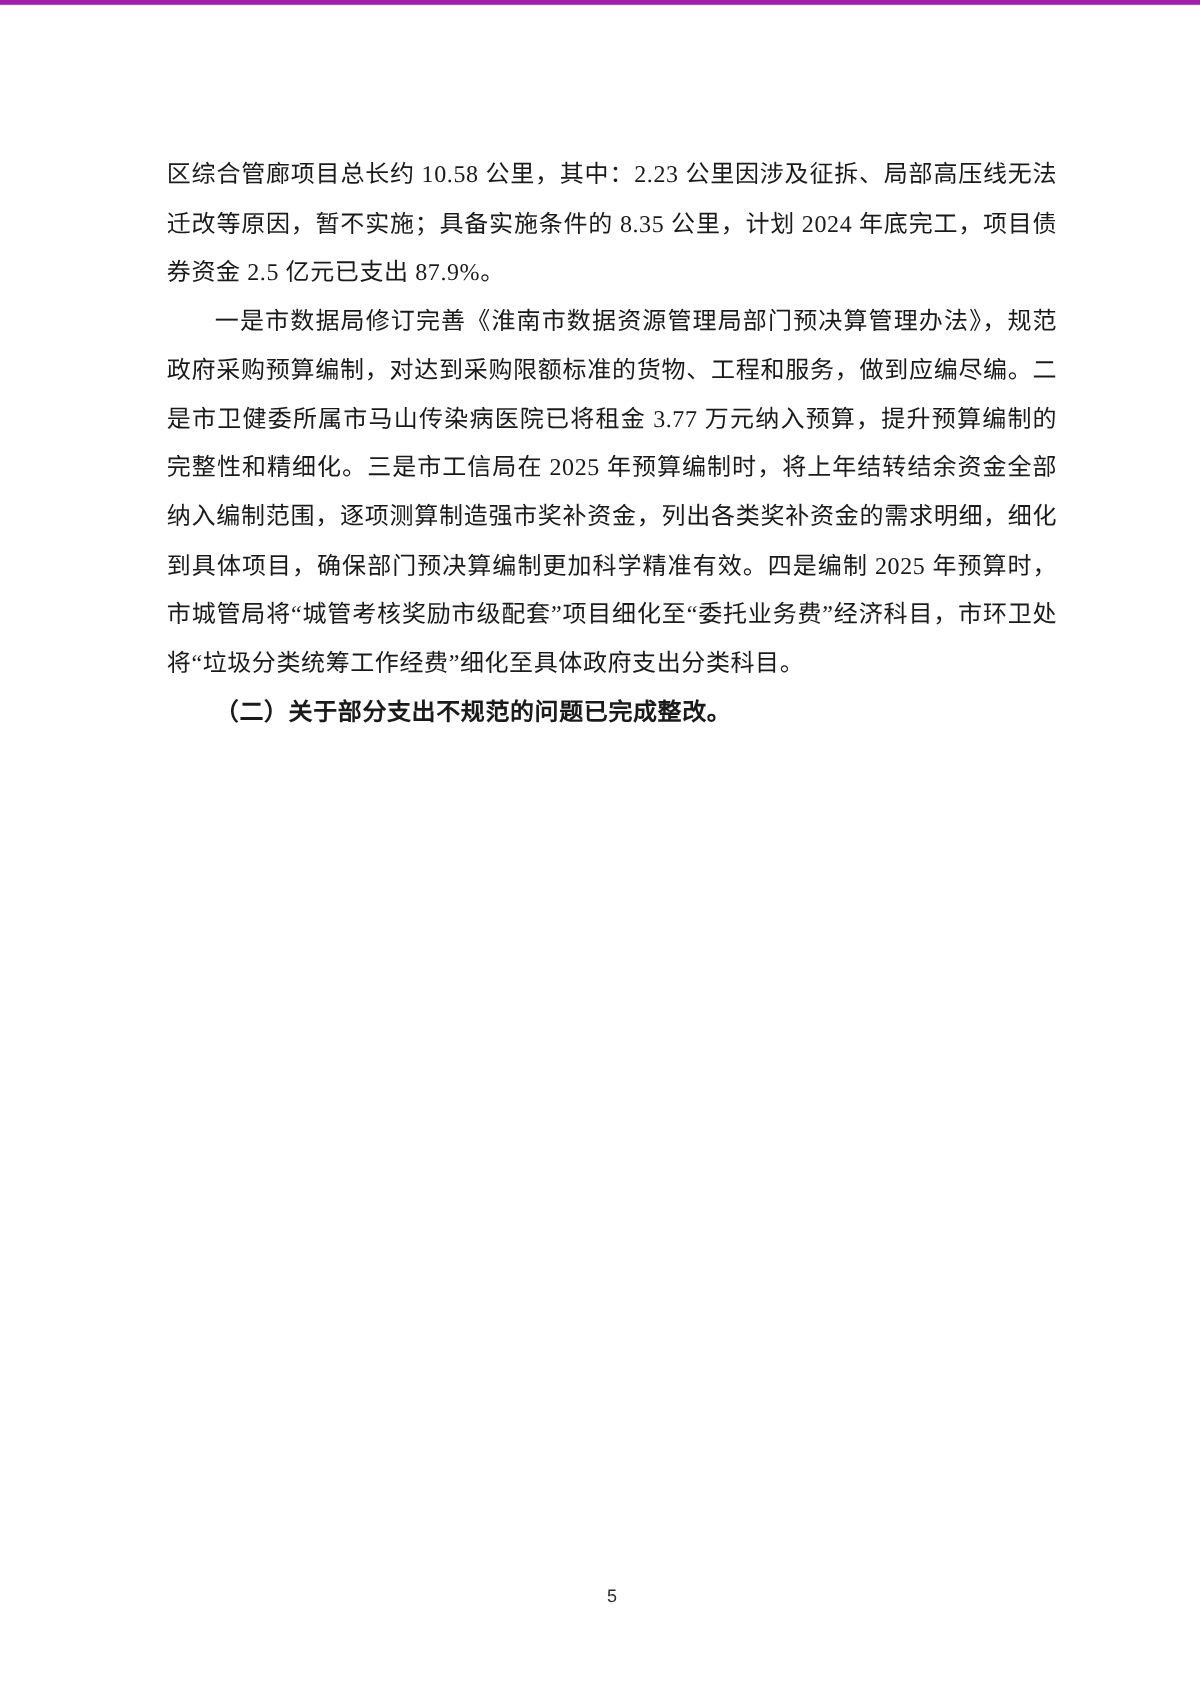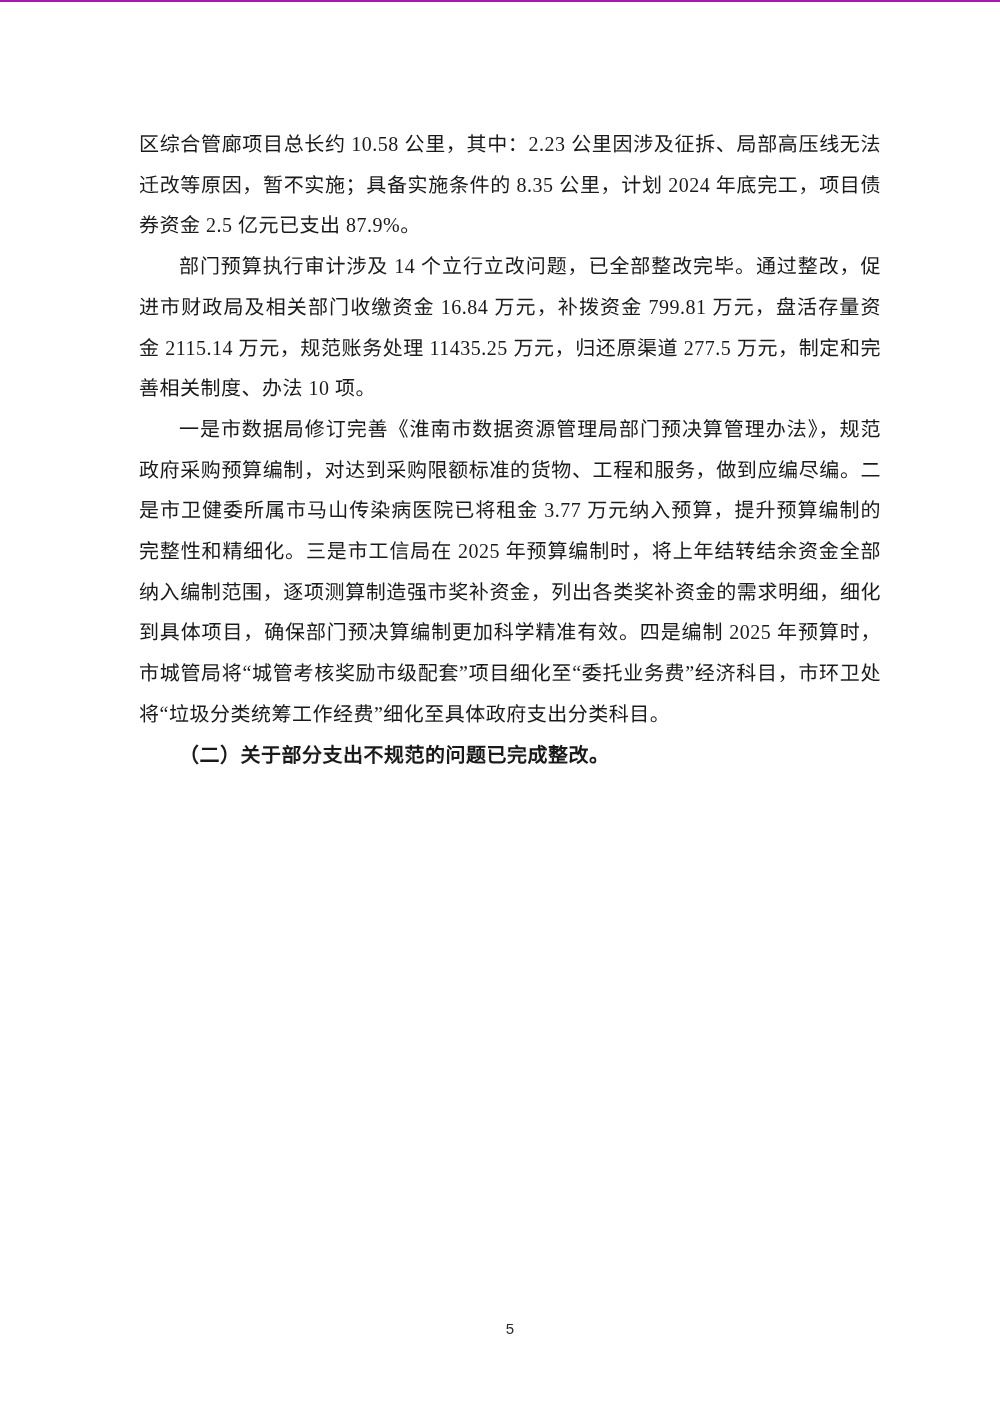--- a/index.html
+++ b/index.html
@@ -9,21 +9,21 @@
   }
   .page {
     position: relative;
     width: 1000px;
     height: 1415px;
     background: #ffffff;
     color: #1a1a1a;
     font-family: "Liberation Serif", "DejaVu Serif", serif;
     overflow: hidden;
     box-sizing: border-box;
-    border-top: 2px solid #a21caf;
+    border-top: 4px solid #a21caf;
   }
   .content {
     position: absolute;
     left: 139px;
     top: 122px;
     width: 742px;
   }
   .para {
     margin: 0;
     font-size: 20px;
@@ -56,21 +56,20 @@
     font-size: 15px;
     color: #2b2b2b;
   }
 </style>
 </head>
 <body>
 
 <div class="page">
   <div class="content">
     <p class="para no-indent">区综合管廊项目总长约 10.58 公里，其中：2.23 公里因涉及征拆、局部高压线无法迁改等原因，暂不实施；具备实施条件的 8.35 公里，计划 2024 年底完工，项目债券资金 2.5 亿元已支出 87.9%。</p>
-    <p class="para">部门预算执行审计涉及 14 个立行立改问题，已全部整改完毕。通过整改，促进市财政局及相关部门收缴资金 16.84 万元，补拨资金 799.81 万元，盘活存量资金 2115.14 万元，规范账务处理 11435.25 万元，归还原渠道 277.5 万元，制定和完善相关制度、办法 10 项。</p>
     <p class="para">一是市数据局修订完善《淮南市数据资源管理局部门预决算管理办法》，规范政府采购预算编制，对达到采购限额标准的货物、工程和服务，做到应编尽编。二是市卫健委所属市马山传染病医院已将租金 3.77 万元纳入预算，提升预算编制的完整性和精细化。三是市工信局在 2025 年预算编制时，将上年结转结余资金全部纳入编制范围，逐项测算制造强市奖补资金，列出各类奖补资金的需求明细，细化到具体项目，确保部门预决算编制更加科学精准有效。四是编制 2025 年预算时，市城管局将“城管考核奖励市级配套”项目细化至“委托业务费”经济科目，市环卫处将“垃圾分类统筹工作经费”细化至具体政府支出分类科目。</p>
     <p class="para heading-kai">（二）关于部分支出不规范的问题已完成整改。</p>
   </div>
 
   <div class="footer">
     <span class="page-number">5</span>
   </div>
 </div>
 
 </body></html>

